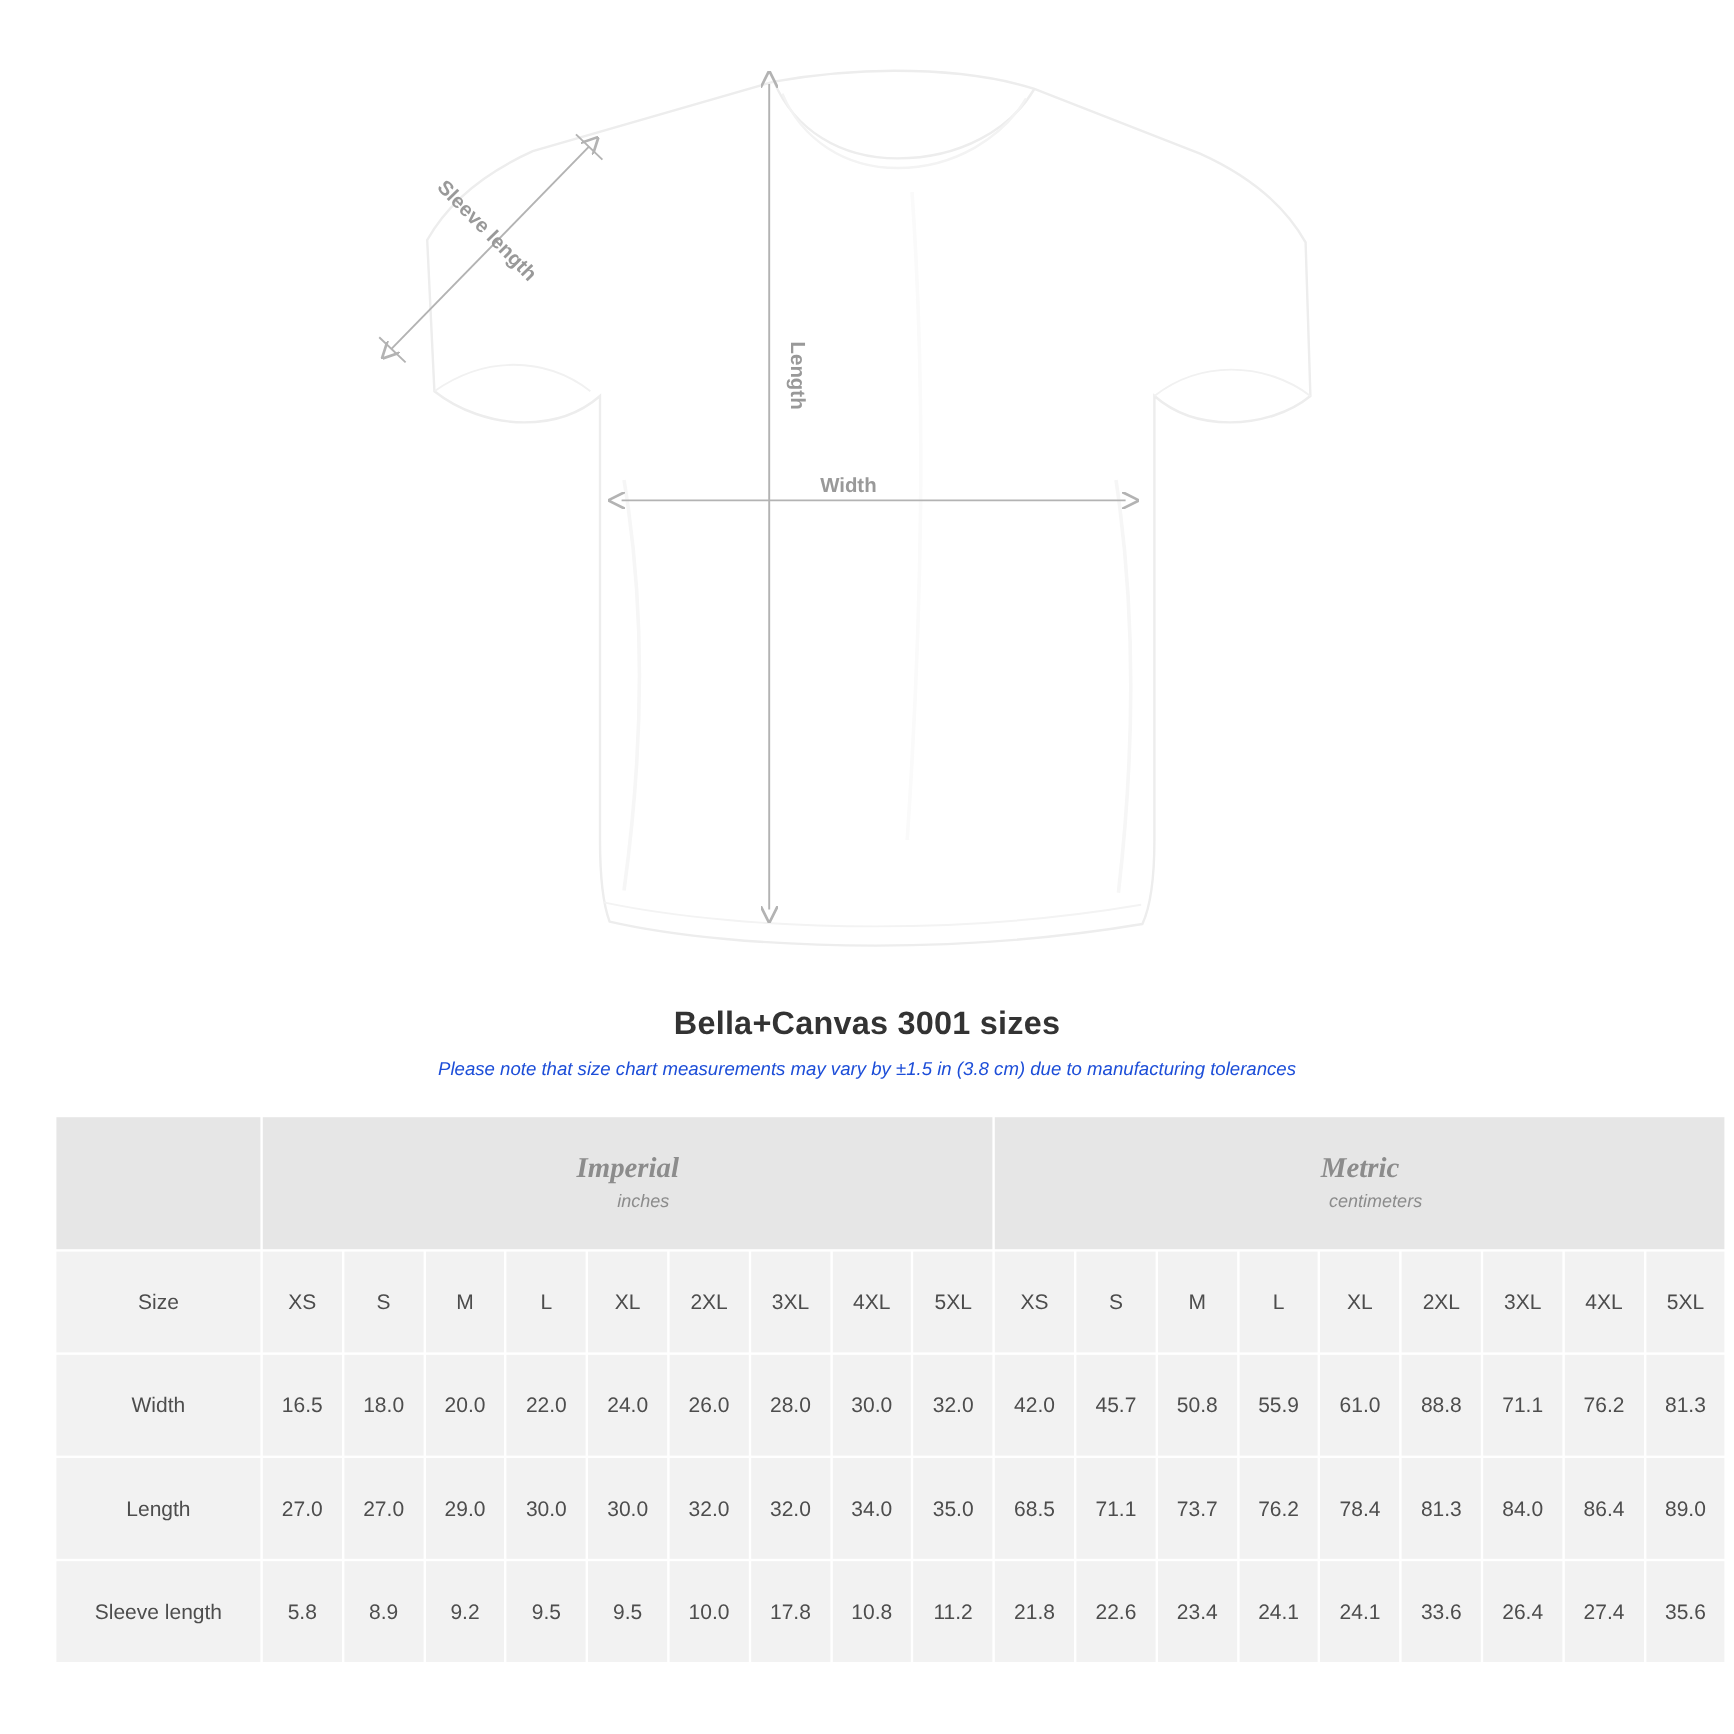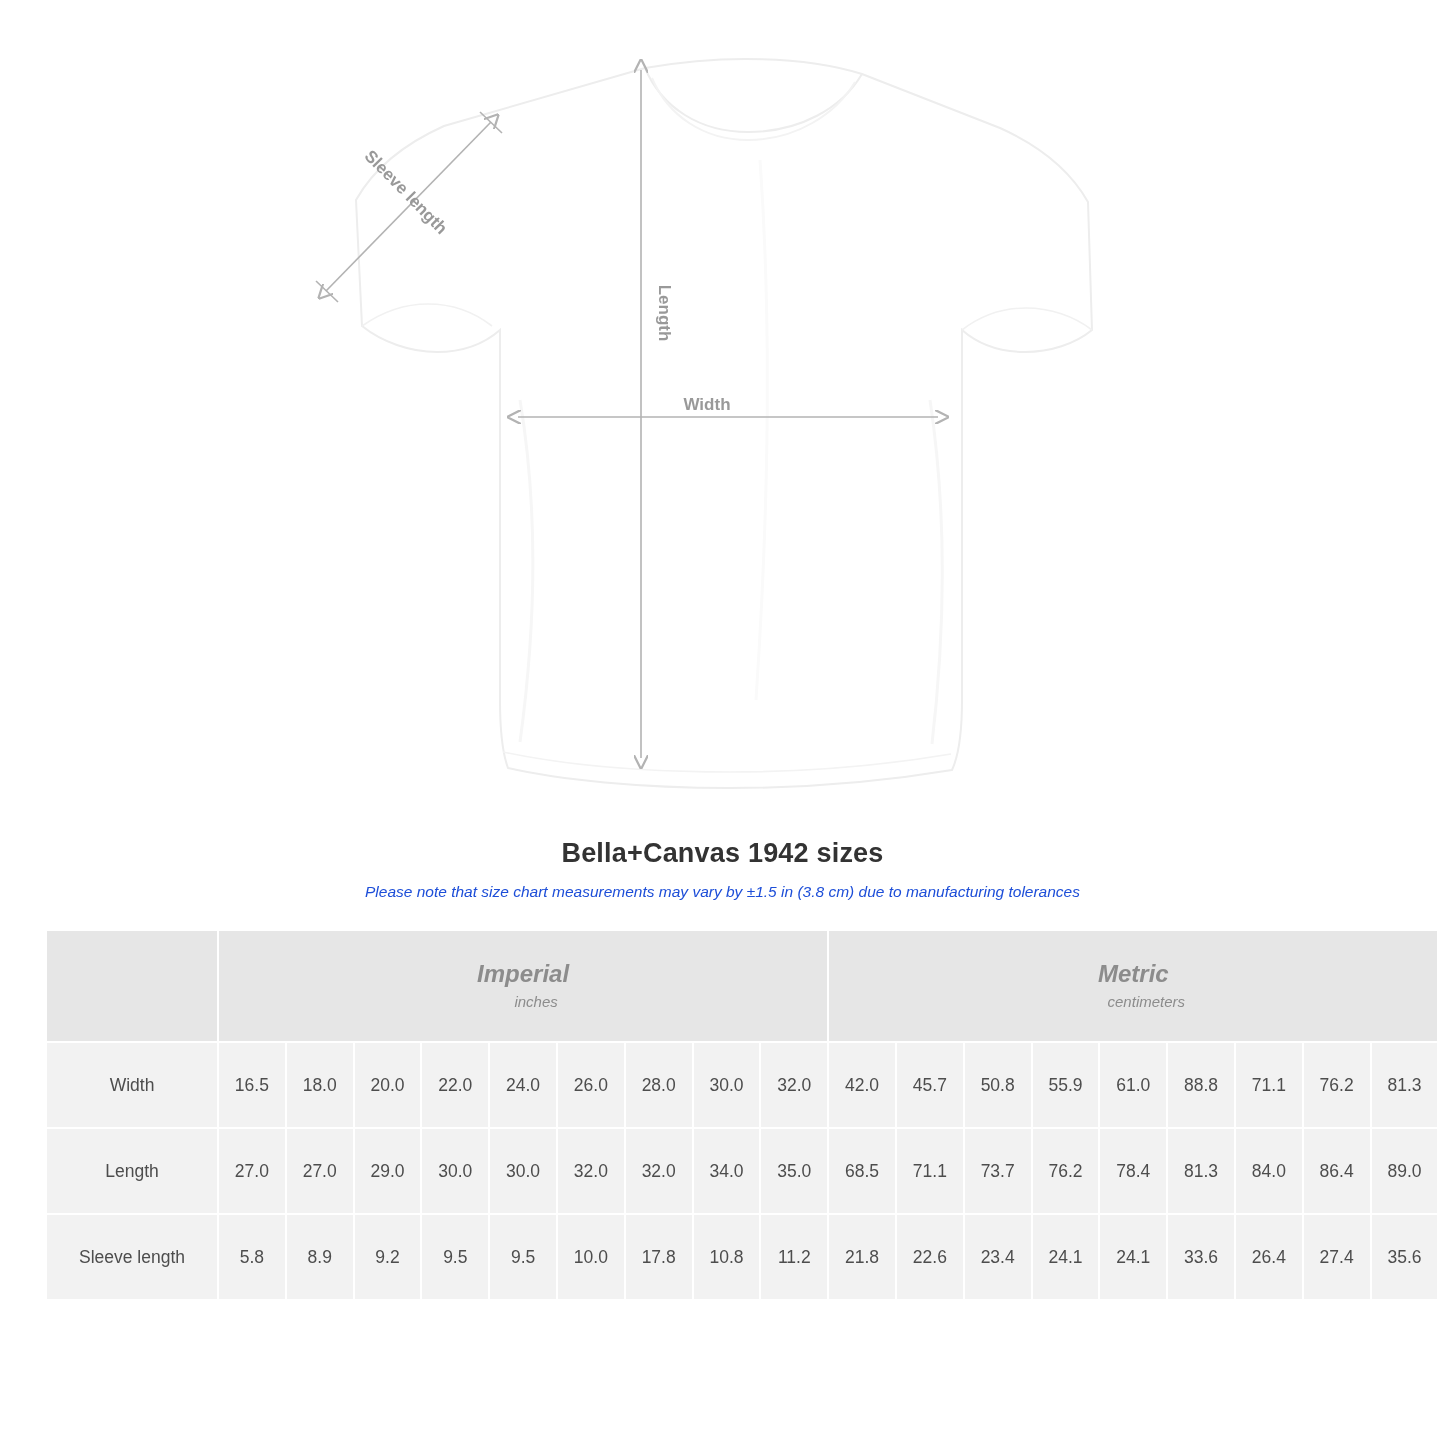--- a/index.html
+++ b/index.html
@@ -69,20 +69,21 @@
   .unit-head {
     height: 108px;
     background: #e6e6e6 !important;
   }
   .unit-head .unit-name {
     font-size: 24px;
     font-style: italic;
     font-weight: bold;
     color: #8c8c8c;
     line-height: 1.35;
+    font-family: Liberation Serif, serif;
   }
   .unit-head .unit-sub {
     font-size: 15px;
     font-style: italic;
     color: #8c8c8c;
     line-height: 1.6;
     padding-left: 26px;
   }
   .row-head {
     font-weight: bold;
@@ -170,21 +171,21 @@
 
       <g>
         <line x1="491" y1="122" x2="326" y2="291" stroke="#b3b3b3" stroke-width="1.6" marker-start="url(#arrowStart)" marker-end="url(#arrowEnd)"></line>
         <line x1="480" y1="112" x2="502" y2="133" stroke="#b3b3b3" stroke-width="1.6"></line>
         <line x1="316" y1="281" x2="338" y2="302" stroke="#b3b3b3" stroke-width="1.6"></line>
       </g>
       <text x="402" y="196" transform="rotate(45.5 402 196)" text-anchor="middle" font-family="Liberation Sans, sans-serif" font-size="17" font-weight="bold" fill="#999999">Sleeve length</text>
     </svg>
   </div>
 
-  <div class="chart-title">Bella+Canvas 1942 sizes</div>
+  <div class="chart-title">Bella+Canvas 3001 sizes</div>
   <div class="chart-note">Please note that size chart measurements may vary by ±1.5 in (3.8 cm) due to manufacturing tolerances</div>
 
   <div class="table-wrap">
     <table class="size-table">
       <colgroup>
         <col style="width:170px">
         <col span="18" style="width:65.8px">
       </colgroup>
       <tbody>
 
@@ -193,20 +194,41 @@
           <td class="unit-head" colspan="9">
             <div class="unit-name">Imperial</div>
             <div class="unit-sub">inches</div>
           </td>
           <td class="unit-head" colspan="9">
             <div class="unit-name">Metric</div>
             <div class="unit-sub">centimeters</div>
           </td>
         </tr>
 
+        <tr class="size-row">
+          <td class="row-head">Size</td>
+          <td class="size-label col-cell">XS</td>
+          <td class="size-label col-cell">S</td>
+          <td class="size-label col-cell">M</td>
+          <td class="size-label col-cell">L</td>
+          <td class="size-label col-cell">XL</td>
+          <td class="size-label col-cell">2XL</td>
+          <td class="size-label col-cell">3XL</td>
+          <td class="size-label col-cell">4XL</td>
+          <td class="size-label col-cell">5XL</td>
+          <td class="size-label col-cell">XS</td>
+          <td class="size-label col-cell">S</td>
+          <td class="size-label col-cell">M</td>
+          <td class="size-label col-cell">L</td>
+          <td class="size-label col-cell">XL</td>
+          <td class="size-label col-cell">2XL</td>
+          <td class="size-label col-cell">3XL</td>
+          <td class="size-label col-cell">4XL</td>
+          <td class="size-label col-cell">5XL</td>
+        </tr>
 
         <tr class="data-row">
           <td class="row-head">Width</td>
           <td class="col-cell">16.5</td>
           <td class="col-cell">18.0</td>
           <td class="col-cell">20.0</td>
           <td class="col-cell">22.0</td>
           <td class="col-cell">24.0</td>
           <td class="col-cell">26.0</td>
           <td class="col-cell">28.0</td>

